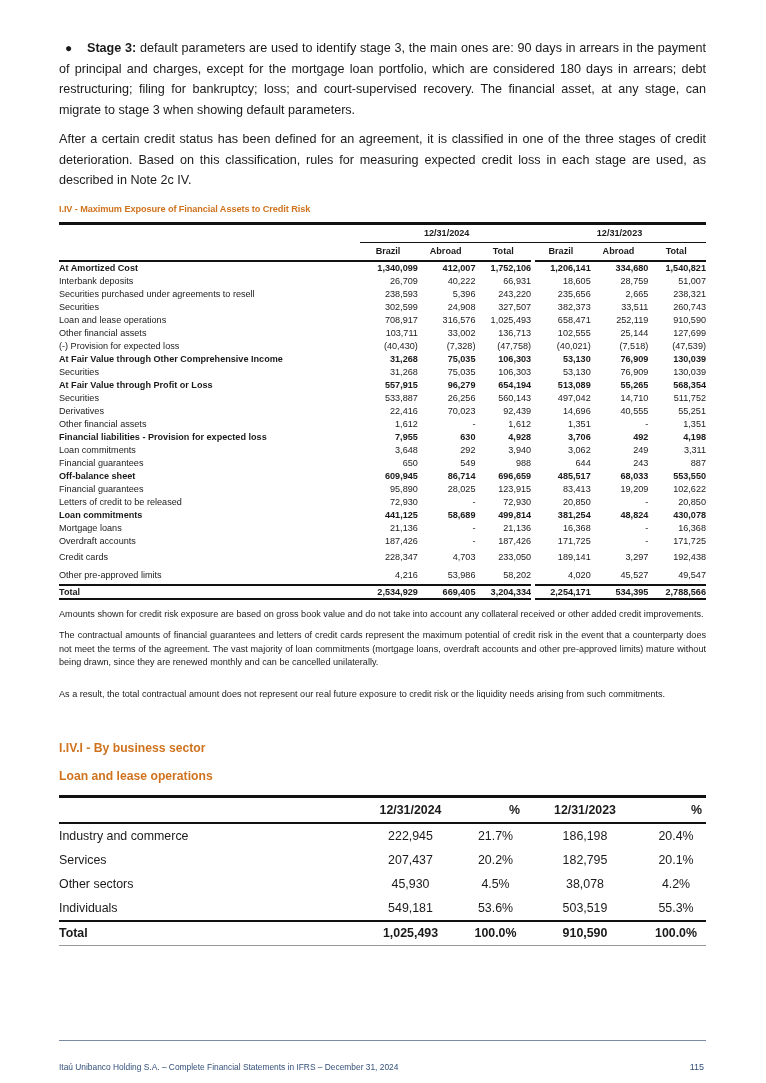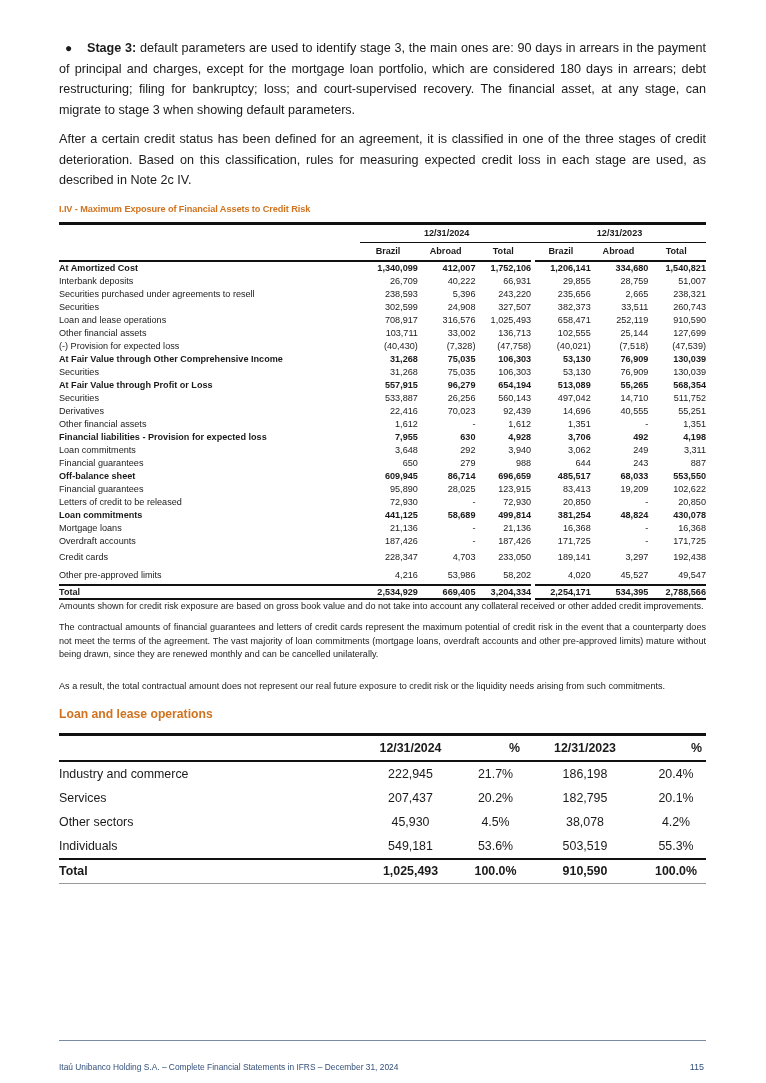--- a/index.html
+++ b/index.html
@@ -31,21 +31,21 @@
     .grp-line-left { border-bottom: 1.5px solid #111; }
     .hdr-bottom td, .hdr-bottom th { border-bottom: 2px solid #111; }
     td.n { text-align: right; padding-right: 2px; }
     td.l0 { padding-left: 1px; }
     td.l1 { padding-left: 12px; }
     td.l2 { padding-left: 19px; }
     tr.bold td { font-weight: bold; }
     tr.total td { font-weight: bold; border-top: 2.5px solid #111; border-bottom: 2.5px solid #111; height: 12px; line-height: 12px; }
     tr.tall td { height: 18px; line-height: 18px; }
     td.gap-l { border-left: 4px solid #fff; }
-    .notes { font-size: 9.1px; line-height: 13.5px; text-align: justify; margin-top: 0; }
+    .notes { font-size: 9.1px; line-height: 13.5px; text-align: justify; margin-top: 8px; }
     .notes p { margin: 0 0 8px 0; }
     .notes p.last { margin-top: 18px; }
     .section-title {
       color: #d0731f; font-weight: bold; font-size: 12.2px; margin: 0;
     }
     .st1 { margin-top: 40px; }
     .st2 { margin-top: 14px; }
     table.sector {
       width: 647px; border-collapse: collapse; margin-top: 12px; font-size: 12.4px; table-layout: fixed;
     }
@@ -113,21 +113,21 @@
           <td class="n">1,752,106</td>
           <td class="n gap-l">1,206,141</td>
           <td class="n">334,680</td>
           <td class="n">1,540,821</td>
         </tr>
         <tr>
           <td class="l2">Interbank deposits</td>
           <td class="n">26,709</td>
           <td class="n">40,222</td>
           <td class="n">66,931</td>
-          <td class="n gap-l">29,855</td>
+          <td class="n gap-l">18,605</td>
           <td class="n">28,759</td>
           <td class="n">51,007</td>
         </tr>
         <tr>
           <td class="l2">Securities purchased under agreements to resell</td>
           <td class="n">238,593</td>
           <td class="n">5,396</td>
           <td class="n">243,220</td>
           <td class="n gap-l">235,656</td>
           <td class="n">2,665</td>
@@ -237,21 +237,21 @@
           <td class="n">3,648</td>
           <td class="n">292</td>
           <td class="n">3,940</td>
           <td class="n gap-l">3,062</td>
           <td class="n">249</td>
           <td class="n">3,311</td>
         </tr>
         <tr>
           <td class="l1">Financial guarantees</td>
           <td class="n">650</td>
-          <td class="n">279</td>
+          <td class="n">549</td>
           <td class="n">988</td>
           <td class="n gap-l">644</td>
           <td class="n">243</td>
           <td class="n">887</td>
         </tr>
         <tr class="bold">
           <td class="l0">Off-balance sheet</td>
           <td class="n">609,945</td>
           <td class="n">86,714</td>
           <td class="n">696,659</td>
@@ -333,20 +333,21 @@
         </tr>
       </tbody>
   </table>
 
   <div class="notes">
     <p>Amounts shown for credit risk exposure are based on gross book value and do not take into account any collateral received or other added credit improvements.</p>
     <p>The contractual amounts of financial guarantees and letters of credit cards represent the maximum potential of credit risk in the event that a counterparty does not meet the terms of the agreement. The vast majority of loan commitments (mortgage loans, overdraft accounts and other pre-approved limits) mature without being drawn, since they are renewed monthly and can be cancelled unilaterally.</p>
     <p class="last">As a result, the total contractual amount does not represent our real future exposure to credit risk or the liquidity needs arising from such commitments.</p>
   </div>
 
+  <div class="section-title st1">I.IV.I - By business sector</div>
   <div class="section-title st2">Loan and lease operations</div>
 
   <table class="sector">
     <colgroup>
       <col class="label">
         <col class="c1">
         <col class="c2">
         <col class="c3">
         <col class="c4">
     </colgroup>

